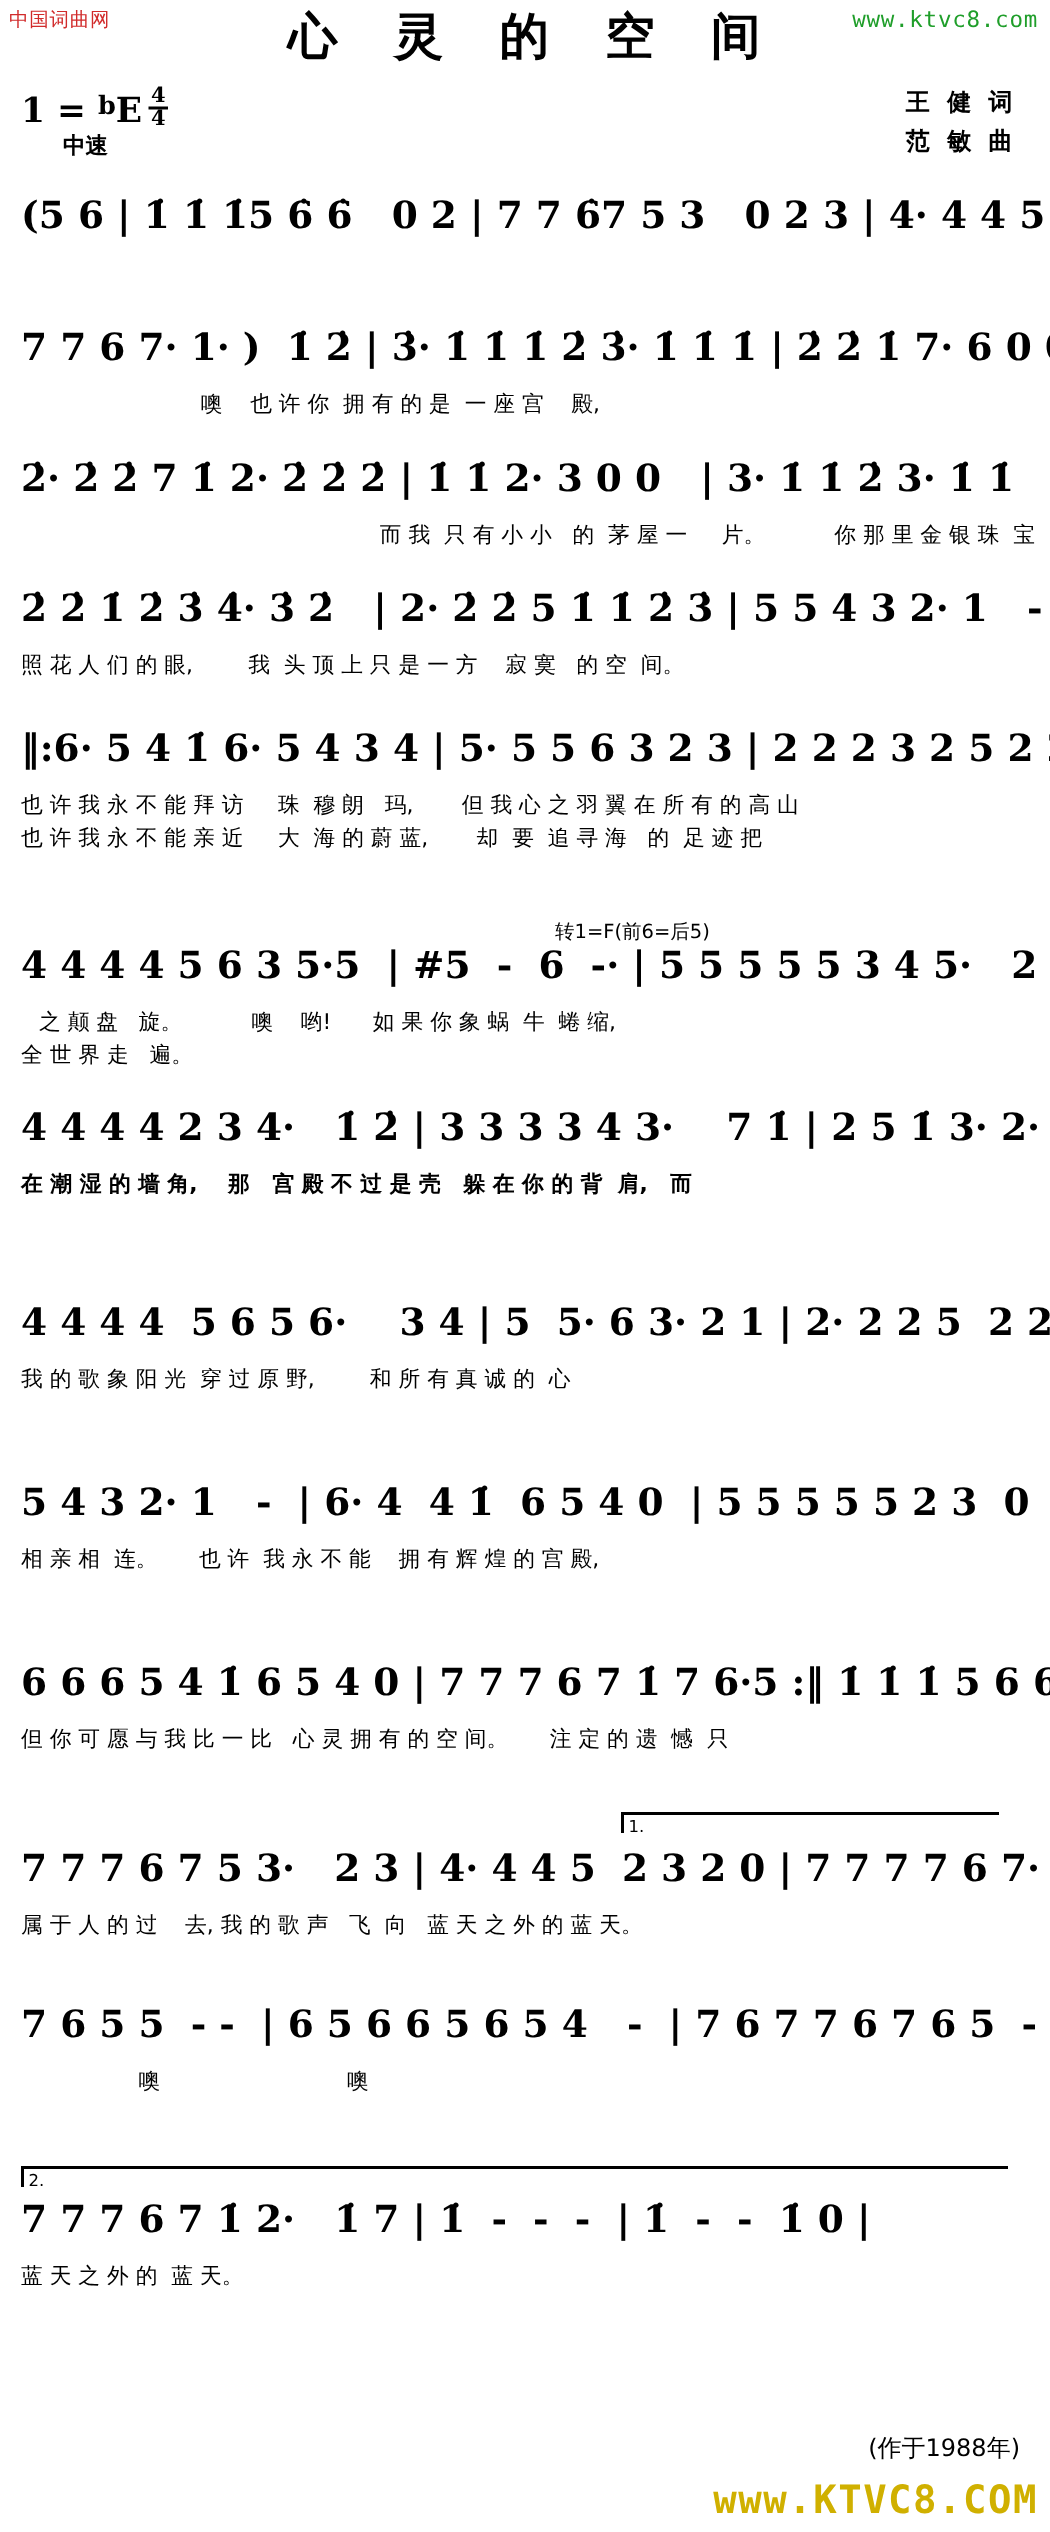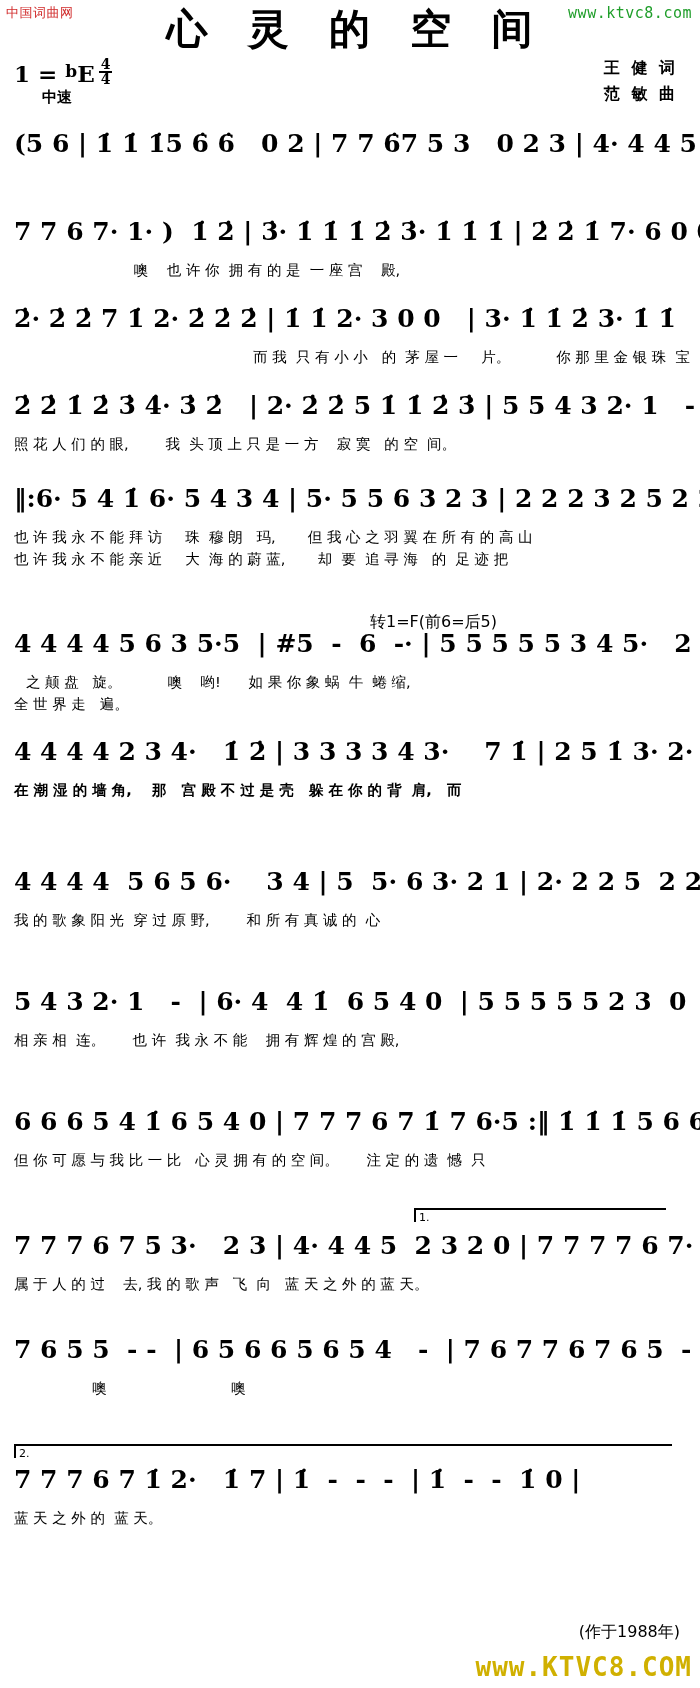--- a/index.html
+++ b/index.html
@@ -37,21 +37,21 @@
     color: #1f9e2a;
     font-family: "DejaVu Sans Mono", "Liberation Mono", monospace;
     letter-spacing: 0.5px;
   }
   .title {
     position: absolute;
     left: 0;
     right: 0;
     top: 2px;
     text-align: center;
-    font-size: 41px;
+    font-size: 33px;
     font-weight: bold;
     letter-spacing: 13px;
     font-family: "DejaVu Sans", "Liberation Sans", sans-serif;
     padding-left: 12px;
   }
   .subtitle {
     position: absolute;
     left: 0;
     right: 0;
     top: 48px;
@@ -132,21 +132,21 @@
   .lyrics2 {
     position: absolute;
     left: 14px;
     right: 10px;
     font-size: 14.5px;
     white-space: pre;
     line-height: 1.2;
   }
   .annot {
     position: absolute;
-    font-size: 16px;
+    font-size: 13px;
     white-space: pre;
   }
   .volta {
     position: absolute;
     border-left: 2px solid #000;
     border-top: 2px solid #000;
     height: 12px;
   }
   .volta span {
     position: absolute;

